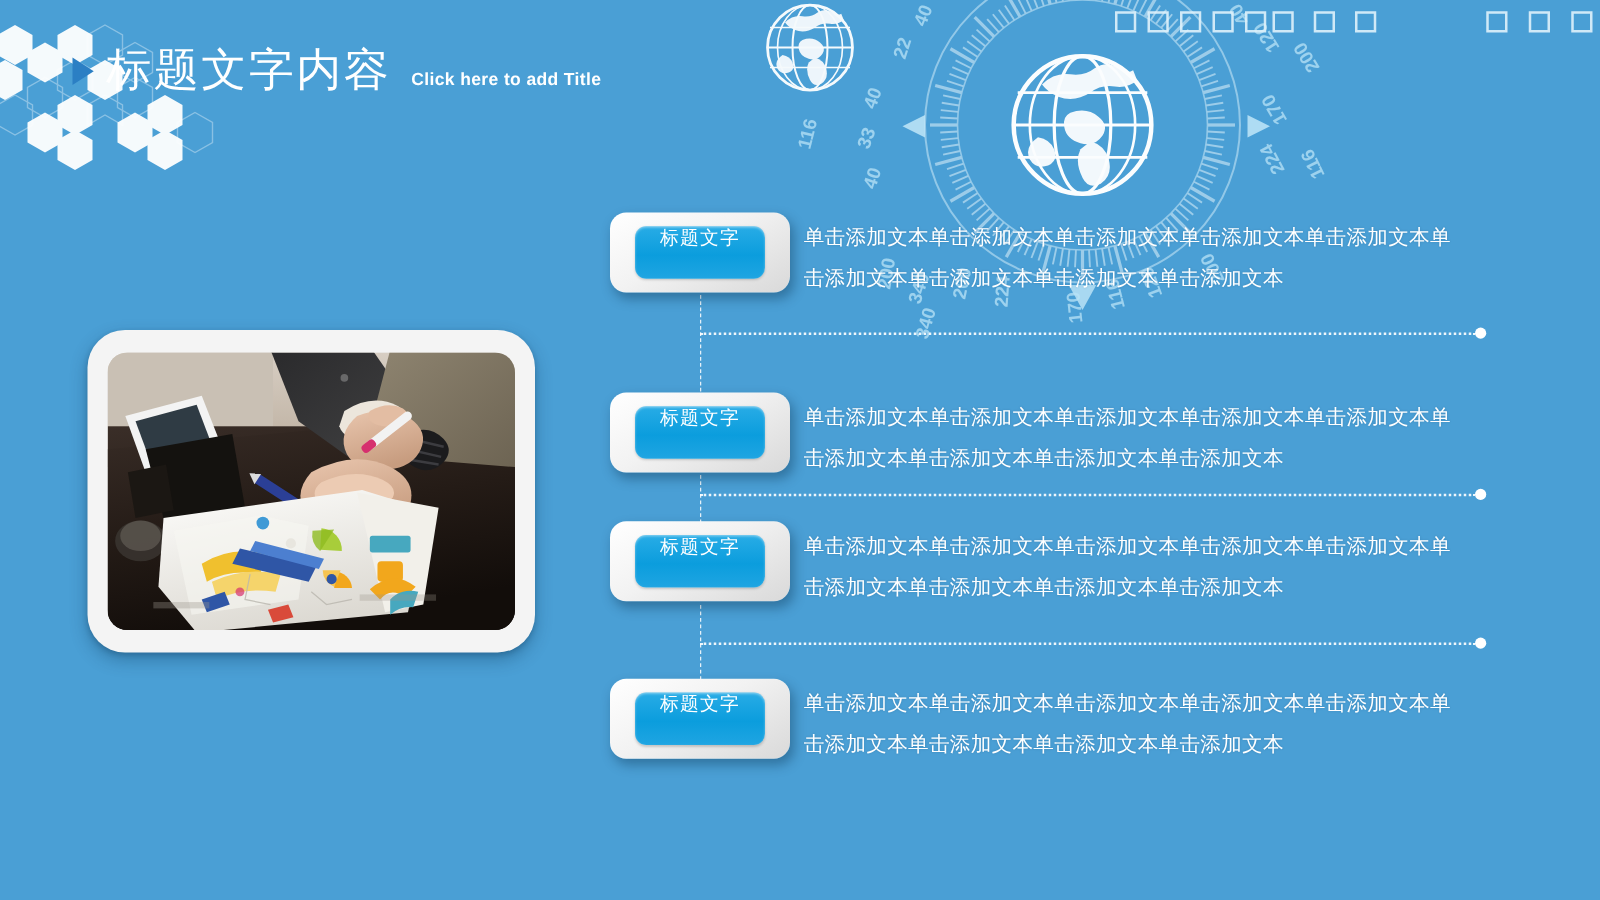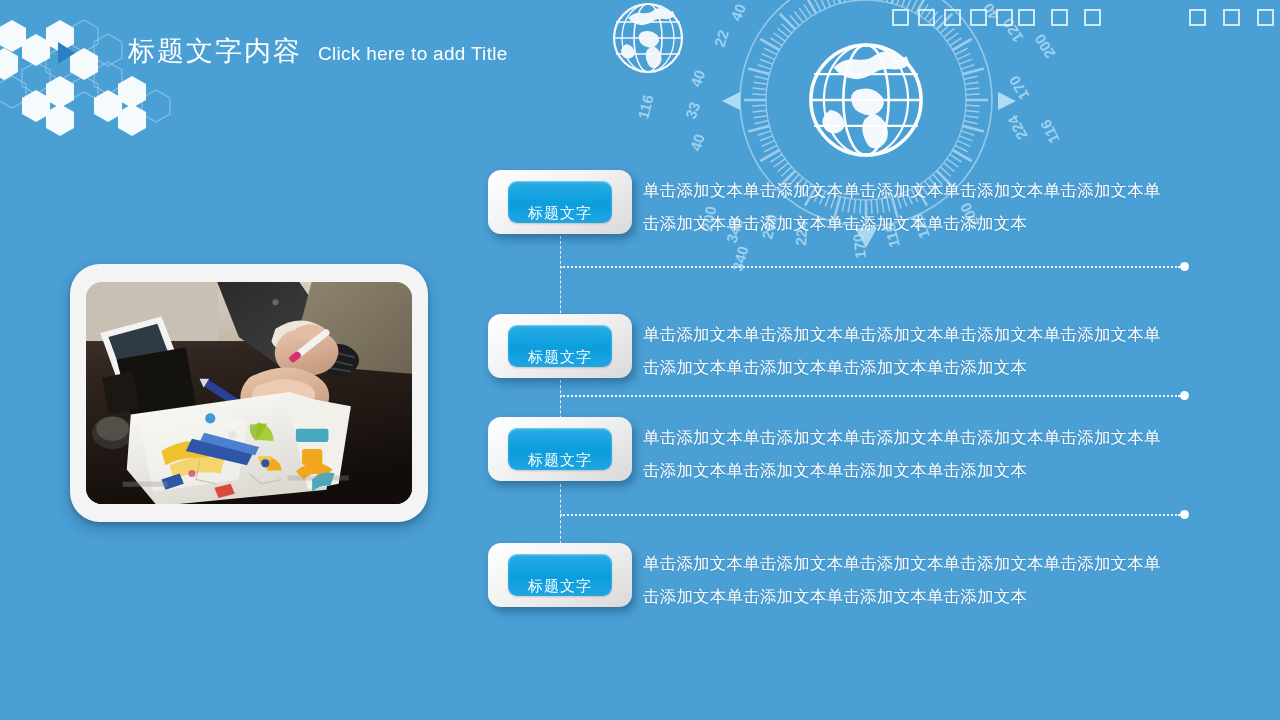--- a/index.html
+++ b/index.html
@@ -20,26 +20,26 @@
   .play-tri {
     width:0; height:0;
     border-left:17px solid #2b7fc4;
     border-top:11px solid transparent;
     border-bottom:11px solid transparent;
     align-self:center;
     margin-right:10px;
     position:relative; top:1px;
   }
   .title-cn {
-    font-size:27px; color:#ffffff; letter-spacing:2px;
-    font-weight:400; line-height:1;margin-left:43px;
+    font-size:36px; color:#ffffff; letter-spacing:2px;
+    font-weight:400; line-height:1;
   }
   .title-en {
-    font-size:19px; color:#ffffff; margin-left:16px;
-    font-weight:400; line-height:1; letter-spacing:.3px;
+    font-size:14px; color:#ffffff; margin-left:16px;
+    font-weight:700; line-height:1; letter-spacing:.3px;
   }
 
   
   .photo-card {
     position:absolute; left:70px; top:264px; width:358px; height:258px;
     background:#f4f4f4; border-radius:30px;
     box-shadow: 0 6px 14px rgba(0,40,70,.30), 0 2px 4px rgba(0,40,70,.20);
     padding:18px 16px;
   }
   .photo-inner {
@@ -57,21 +57,21 @@
     width:144px; height:64px;
     background:linear-gradient(150deg,#ffffff 0%,#f2f2f2 45%,#d9d9d9 100%);
     border-radius:13px;
     box-shadow: 3px 5px 9px rgba(0,35,60,.35);
     display:flex; align-items:center; justify-content:center;
   }
   .chip-inner {
     width:104px; height:42px;
     background:linear-gradient(180deg,#28ace6 0%,#0b9ddd 55%,#1fa5e2 100%);
     border-radius:9px;
-    display:flex; align-items:flex-end; justify-content:center;
+    display:flex; align-items:flex-start; justify-content:center;
     box-shadow: inset 0 1px 2px rgba(255,255,255,.45), 0 1px 2px rgba(0,0,0,.18);
   }
   .chip-label {
     color:#ffffff; font-size:15px; letter-spacing:1px; white-space:nowrap;
   }
   .row-text {
     position:absolute; left:155px; top:4px;
     width:532px;
     color:#ffffff; font-size:16.5px; line-height:33px;
     letter-spacing:.2px;

